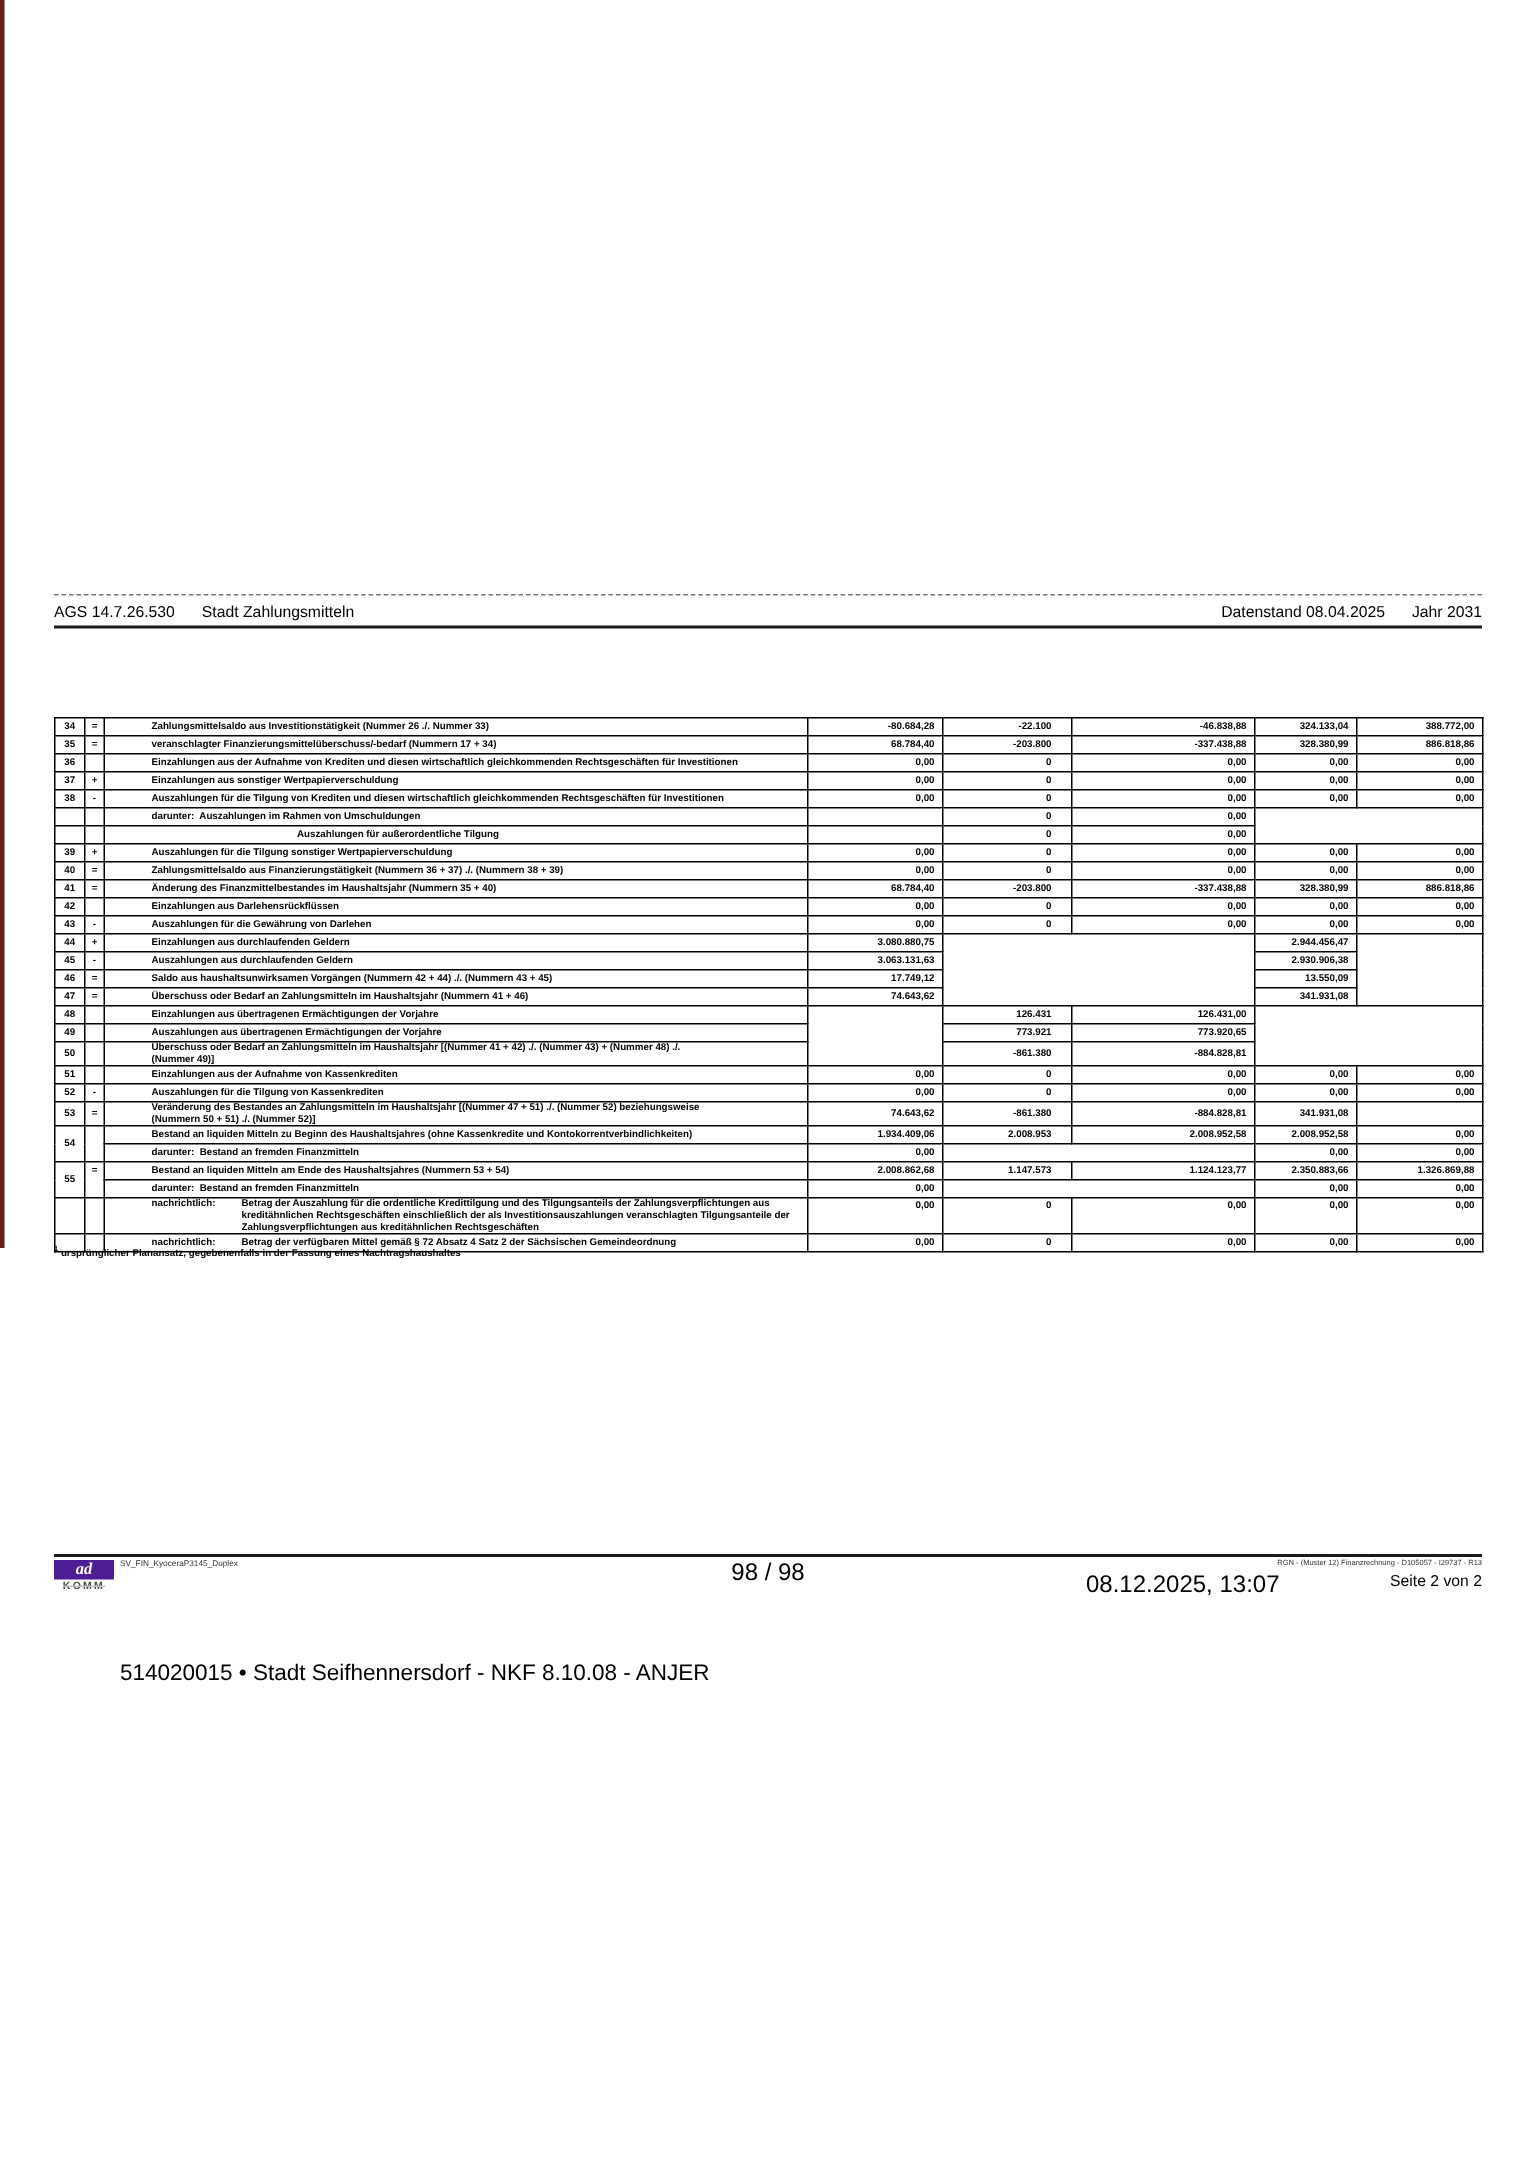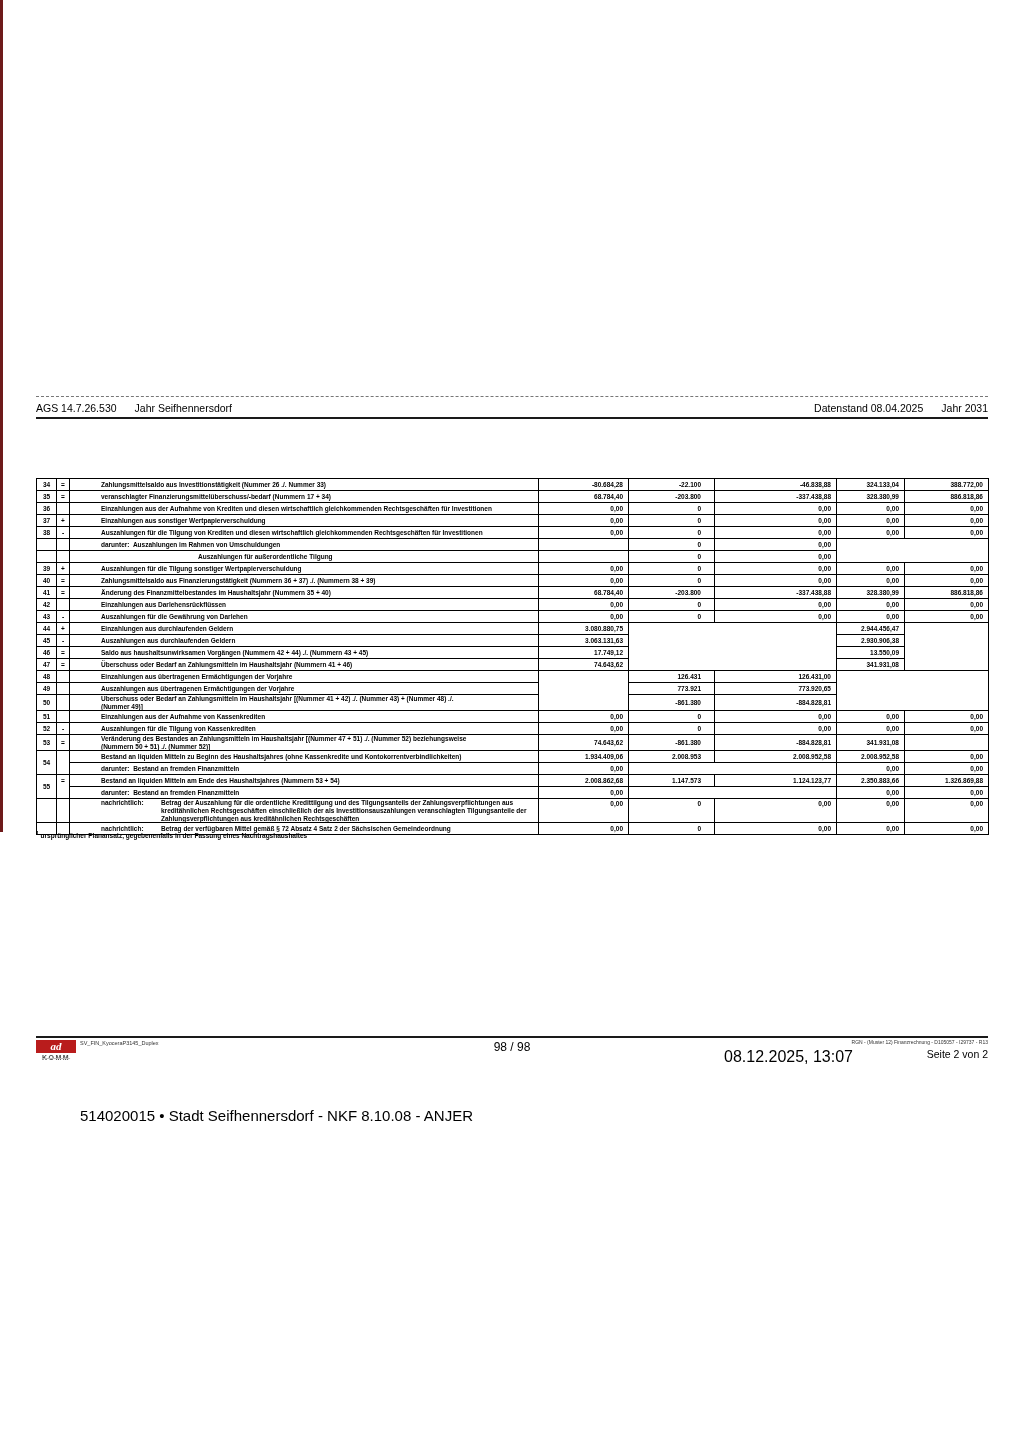--- a/index.html
+++ b/index.html
@@ -25,41 +25,41 @@
   td.val{text-align:right;padding-right:5px;}
   td.val.int{padding-right:13px;}
   td.val.vtop{vertical-align:top;padding-top:1px;}
   .pref-wrap{display:flex;align-items:flex-start;}
   .prefix{width:60px;flex:none;}
   .ptext{flex:1;}
   .footnote{position:absolute;left:36px;top:830px;font-size:6.5px;font-weight:bold;}
   .footnote sup{font-size:5px;}
   .foot-rule{position:absolute;left:36px;top:1036px;width:952px;border-top:2px solid #1a1a1a;}
   .logo{position:absolute;left:36px;top:1040px;width:40px;text-align:center;}
-  .logo-top{background:#b91c1c;color:#fff;font-family:"Liberation Serif",serif;
+  .logo-top{background:#4c1d95;color:#fff;font-family:"Liberation Serif",serif;
             font-style:italic;font-weight:bold;font-size:11px;line-height:13px;height:13px;}
   .logo-bottom{font-size:7px;line-height:9px;font-weight:bold;color:#4a4a4a;letter-spacing:1.5px;
                text-decoration:line-through;text-decoration-color:#bdbdbd;}
   .foot-small-left{position:absolute;left:80px;top:1040px;font-size:5.5px;color:#333;}
   .foot-main-left{position:absolute;left:80px;top:1107px;font-size:15px;}
-  .foot-center{position:absolute;left:0;top:1040px;width:1024px;text-align:center;font-size:12px;}
+  .foot-center{position:absolute;left:0;top:1040px;width:1024px;text-align:center;font-size:16px;}
   .foot-small-right{position:absolute;right:36px;top:1039px;font-size:5px;color:#333;text-align:right;}
   .foot-datetime{position:absolute;left:724px;top:1048px;font-size:16px;}
   .foot-page{position:absolute;right:36px;top:1048px;font-size:10.5px;}
 </style>
 </head>
 <body>
 
 <div class="page">
   <div class="scan-strip"></div>
   <div class="dashed-rule"></div>
 
   <div class="hdr">
     <div>
-      <span>AGS 14.7.26.530</span><span class="gap-l"></span><span>Jahr Seifhennersdorf</span>
+      <span>AGS 14.7.26.530</span><span class="gap-l"></span><span>Stadt Zahlungsmitteln</span>
     </div>
     <div>
       <span>Datenstand 08.04.2025</span><span class="gap-l"></span><span>Jahr 2031</span>
     </div>
   </div>
   <div class="solid-rule"></div>
 
 
   <div class="tablewrap">
     <table id="frtable">

